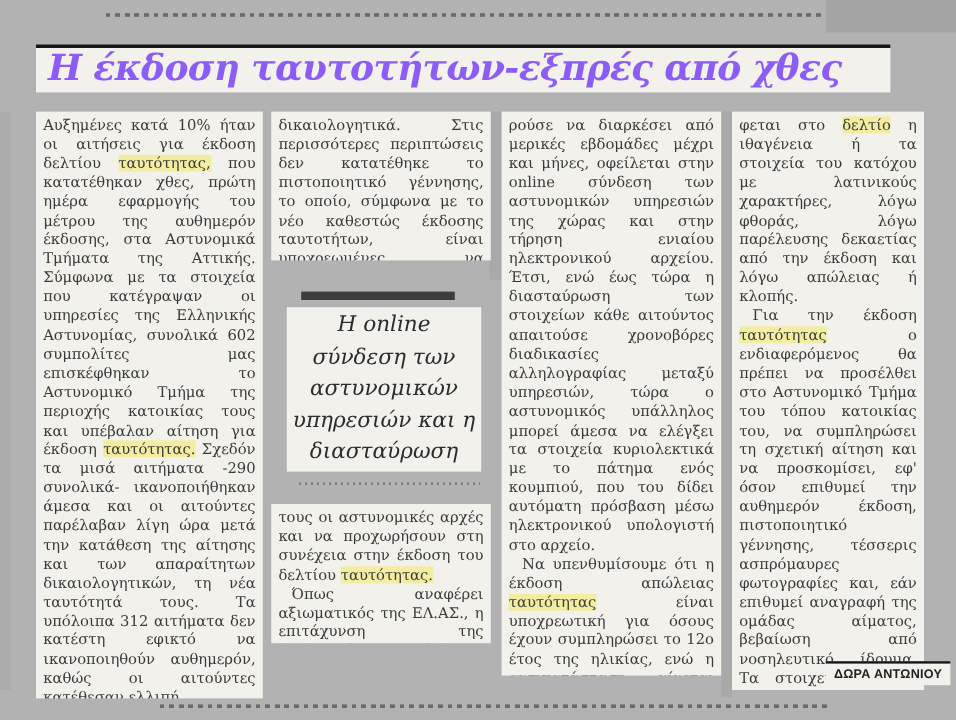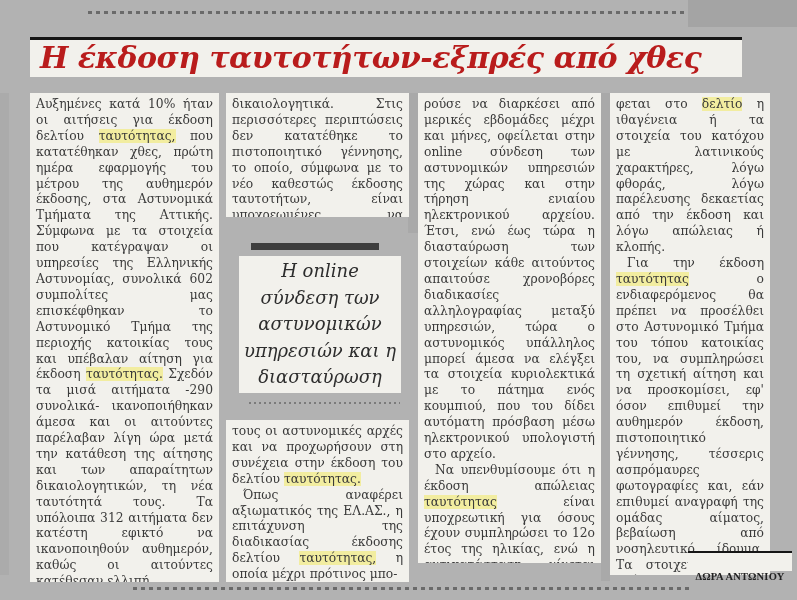--- a/index.html
+++ b/index.html
@@ -17,53 +17,53 @@
   .gray-block{position:absolute;background:#a4a4a4;}
   .gb-top-right{left:688px;top:0;width:109px;height:27px;}
   .gb-strip-a{left:408px;top:93px;width:10px;height:140px;background:#a9a9a9;}
   .gb-strip-b{left:601px;top:93px;width:9px;height:488px;background:#a9a9a9;}
   .gb-strip-left{left:0;top:93px;width:9px;height:482px;background:#ababab;}
   
   .headline{
     position:absolute;left:30px;top:37px;width:712px;height:40px;margin:0;
     box-sizing:border-box;background:#f2f1ec;border-top:3px solid #161616;
     font-style:italic;font-weight:bold;font-size:30px;line-height:36px;
-    letter-spacing:-0.5px;color:#b91c1c;padding-left:10px;white-space:nowrap;overflow:hidden;
+    letter-spacing:-0.5px;color:#8b5cf6;padding-left:10px;white-space:nowrap;overflow:hidden;
   }
   
   .col{
     position:absolute;background:#f2f1ec;color:#3a3a3a;
     font-size:12.3px;line-height:15.9px;text-align:justify;
     padding:4px 6px;box-sizing:border-box;overflow:hidden;
   }
   .col p{margin:0;}
   .col p.indent{text-indent:11px;}
   .hl{background:#f2eda0;}
   .bold{font-weight:normal;}
   .col1{left:30px;top:93px;width:189px;height:489px;}
   .col2a{left:226px;top:93px;width:183px;height:124px;}
-  .col2b{left:226px;top:420px;width:183px;height:162px;}
+  .col2b{left:226px;top:420px;width:183px;height:116px;}
   .col3{left:418px;top:93px;width:183px;height:470px;}
   .col4{left:610px;top:93px;width:160px;height:482px;}
   
   .quote-bar{position:absolute;left:251px;top:243px;width:128px;height:7px;background:#3d3d3d;}
   .pull-quote{
     position:absolute;left:239px;top:256px;width:162px;height:137px;
     box-sizing:border-box;background:#f2f1ec;color:#2d2d2d;
     font-style:italic;font-size:18px;line-height:26.5px;text-align:center;
     padding:2px 3px;overflow:hidden;
   }
   .dot-line{position:absolute;left:249px;top:402px;width:151px;height:2px;
     background:repeating-linear-gradient(90deg,#7b7b7b 0 2px,rgba(0,0,0,0) 2px 5px);}
   
   .byline-box{
     position:absolute;left:688px;top:551px;width:104px;height:20px;
     box-sizing:border-box;background:#f2f1ec;border-top:2px solid #161616;
-    font-family:Liberation Serif, serif;font-weight:bold;font-size:10.5px;
-    letter-spacing:0.2px;color:#222;text-align:center;padding-top:18px;
+    font-family:Liberation Sans, sans-serif;font-weight:bold;font-size:10.5px;
+    letter-spacing:0.2px;color:#222;text-align:center;padding-top:3px;
   }
 </style>
 </head>
 <body>
 
 <div class="dash-line dash-top"></div>
 <div class="gray-block gb-top-right"></div>
 <div class="gray-block gb-strip-left"></div>
 <div class="gray-block gb-strip-a"></div>
 <div class="gray-block gb-strip-b"></div>

